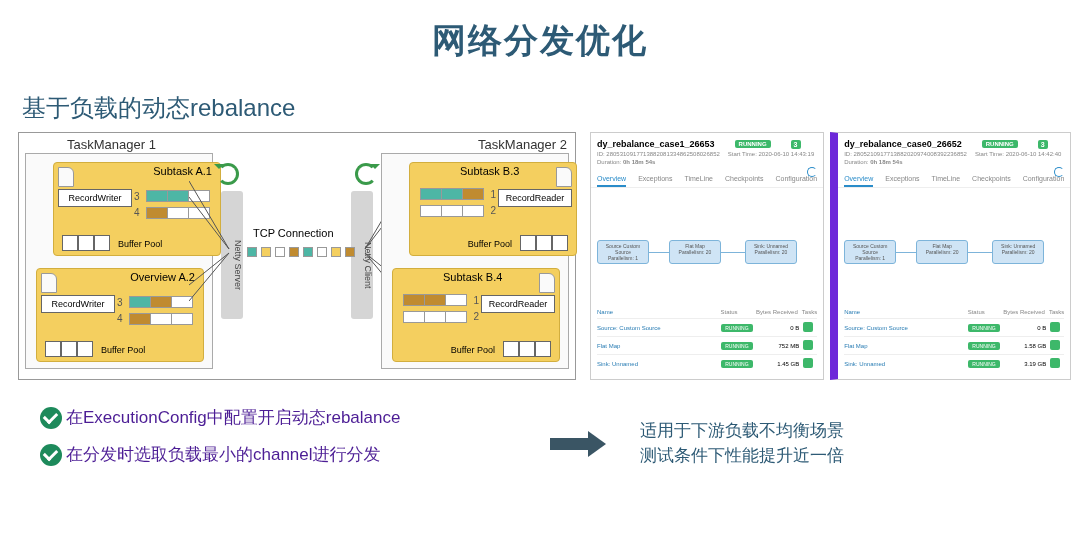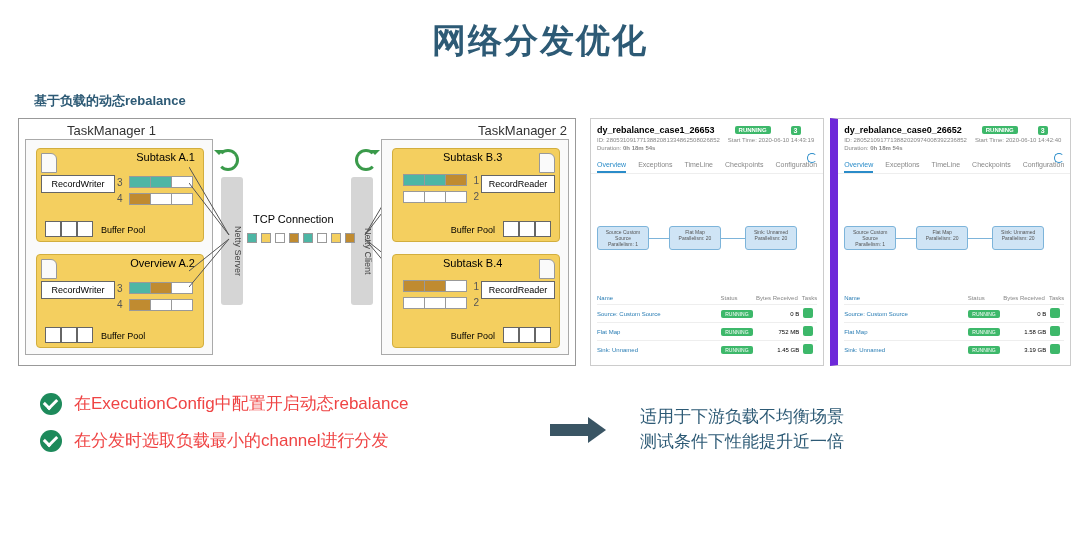--- a/index.html
+++ b/index.html
@@ -13,24 +13,24 @@
 }
 .main-title {
   text-align: center;
   font-size: 34px;
   font-weight: 700;
   color: #2d5a75;
   margin-top: 18px;
   letter-spacing: 2px;
 }
 .subtitle {
-  font-size: 13px;
-  font-weight: 700;
+  font-size: 24px;
+  font-weight: 400;
   color: #2d5a75;
-  margin: 28px 0 8px 34px;
+  margin: 28px 0 8px 22px;
 }
 .content {
   display: flex;
   gap: 14px;
   padding: 0 18px;
 }
 .diagram-col { flex: 0 0 558px; }
 .dashboard-col { flex: 1; display: flex; gap: 6px; }
 
 
@@ -63,21 +63,21 @@
 
 .subtask {
   position: absolute;
   width: 168px;
   height: 94px;
   background: #f4cf5f;
   border: 1px solid #d2ae3e;
   border-radius: 4px;
   left: 10px;
 }
-.subtask.top { top: 8px; }
+.subtask.top { top: 8px; margin-left: 17px; }
 .subtask.bottom { top: 114px; }
 .subtask-title {
   position: absolute;
   right: 8px;
   top: 2px;
   font-size: 11px;
 }
 .subtask-title.left-side { left: 50px; right: auto; }
 
 .doc-icon {
@@ -325,23 +325,23 @@
 .footer {
   display: flex;
   align-items: center;
   gap: 30px;
   padding: 26px 40px 0;
 }
 .foot-left { flex: 0 0 480px; }
 .check-line {
   display: flex;
   align-items: center;
-  gap: 12px;
+  gap: 4px;
   font-size: 17px;
-  color: #ef4444;
+  color: #4c1d95;
   margin-bottom: 14px;
 }
 .check-ic {
   width: 22px; height: 22px;
   background: #1d8a5b;
   border-radius: 50%;
   position: relative;
   flex-shrink: 0;
 }
 .check-ic::after {

